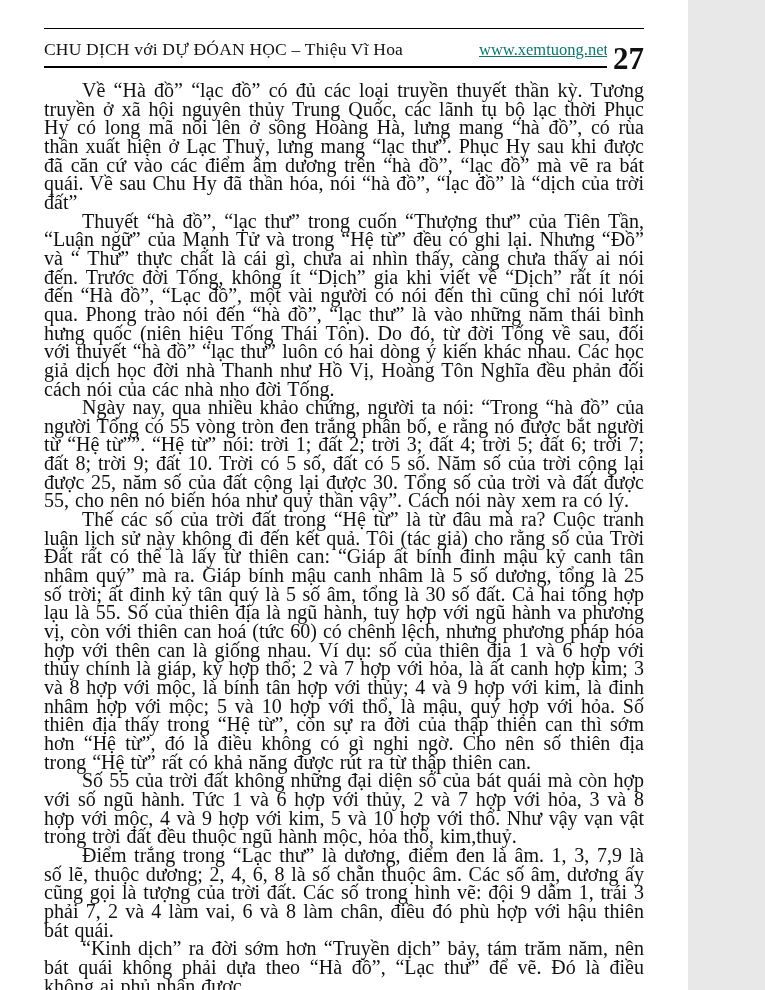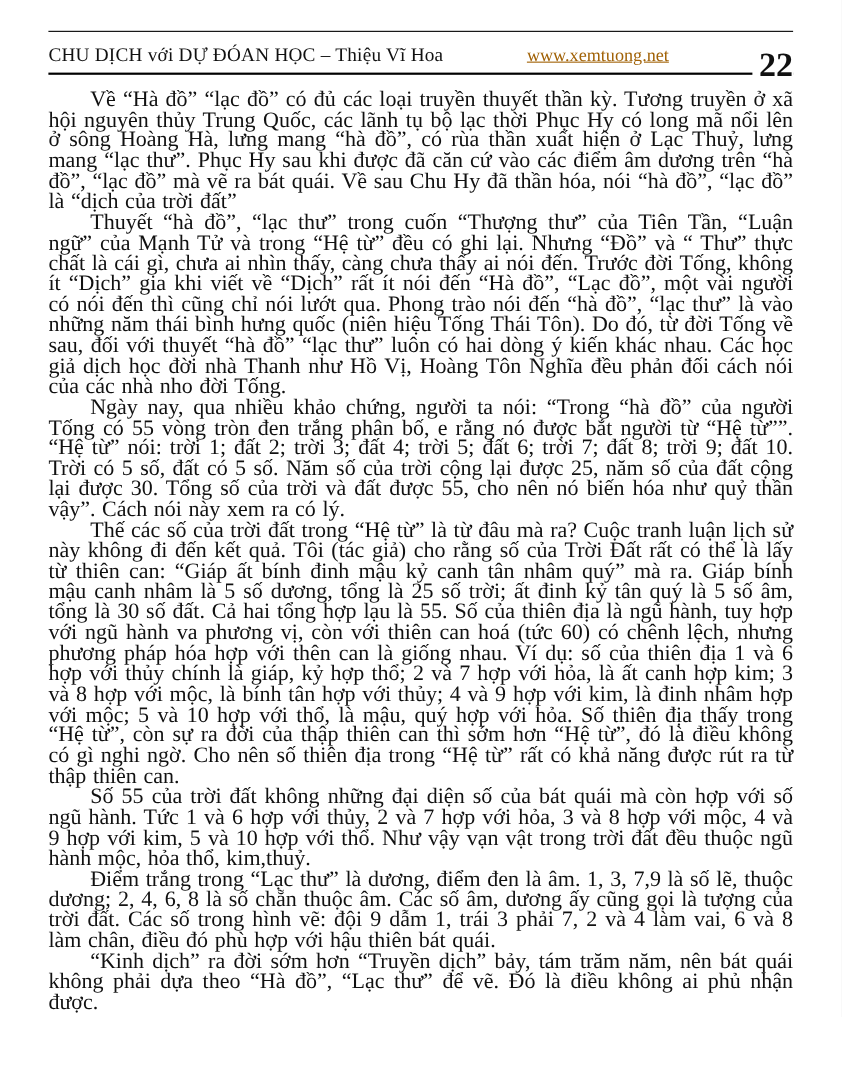--- a/index.html
+++ b/index.html
@@ -1,19 +1,19 @@
 <!DOCTYPE html>
 <html><head>
 <meta charset="utf-8">
 <style>
   html, body { margin: 0; padding: 0; }
   body { background: #e8e8e8; font-family: "Liberation Serif", "DejaVu Serif", serif; }
   .page {
     position: relative;
-    width: 765px;
+    width: 688px;
     height: 990px;
     background: #ffffff;
     color: #111111;
     overflow: hidden;
     box-sizing: border-box;
     padding: 28px 44px 0 44px;
   }
   .header {
     position: relative;
     border-top: 1.5px solid #000;
@@ -26,21 +26,21 @@
     font-size: 17.5px;
     letter-spacing: 0.2px;
     white-space: nowrap;
   }
   .header-url {
     position: absolute;
     left: 435px;
     bottom: 6px;
     font-size: 16.5px;
     text-decoration: underline;
-    color: #a16207;
+    color: #0f766e;
   }
   .page-number {
     position: absolute;
     right: 0;
     bottom: -8px;
     background: #ffffff;
     font-size: 31px;
     font-weight: bold;
     line-height: 1;
     padding-left: 6px;
@@ -58,21 +58,21 @@
   }
 </style>
 </head>
 <body>
 
 <div class="page">
 
   <div class="header">
     <span class="header-title">CHU DỊCH với DỰ ĐÓAN HỌC – Thiệu Vĩ Hoa</span>
     <span class="header-url">www.xemtuong.net</span>
-    <span class="page-number">22</span>
+    <span class="page-number">27</span>
   </div>
 
   <div class="body-text">
     <p>Về “Hà đồ” “lạc đồ” có đủ các loại truyền thuyết thần kỳ. Tương truyền ở xã hội nguyên thủy Trung Quốc, các lãnh tụ bộ lạc thời Phục Hy có long mã nổi lên ở sông Hoàng Hà, lưng mang “hà đồ”, có rùa thần xuất hiện ở Lạc Thuỷ, lưng mang “lạc thư”. Phục Hy sau khi được đã căn cứ vào các điểm âm dương trên “hà đồ”, “lạc đồ” mà vẽ ra bát quái. Về sau Chu Hy đã thần hóa, nói “hà đồ”, “lạc đồ” là “dịch của trời đất”</p>
     <p>Thuyết “hà đồ”, “lạc thư” trong cuốn “Thượng thư” của Tiên Tần, “Luận ngữ” của Mạnh Tử và trong “Hệ từ” đều có ghi lại. Nhưng “Đồ” và “ Thư” thực chất là cái gì, chưa ai nhìn thấy, càng chưa thấy ai nói đến. Trước đời Tống, không ít “Dịch” gia khi viết về “Dịch” rất ít nói đến “Hà đồ”, “Lạc đồ”, một vài người có nói đến thì cũng chỉ nói lướt qua. Phong trào nói đến “hà đồ”, “lạc thư” là vào những năm thái bình hưng quốc (niên hiệu Tống Thái Tôn). Do đó, từ đời Tống về sau, đối với thuyết “hà đồ” “lạc thư” luôn có hai dòng ý kiến khác nhau. Các học giả dịch học đời nhà Thanh như Hồ Vị, Hoàng Tôn Nghĩa đều phản đối cách nói của các nhà nho đời Tống.</p>
     <p>Ngày nay, qua nhiều khảo chứng, người ta nói: “Trong “hà đồ” của người Tống có 55 vòng tròn đen trắng phân bố, e rằng nó được bắt người từ “Hệ từ””. “Hệ từ” nói: trời 1; đất 2; trời 3; đất 4; trời 5; đất 6; trời 7; đất 8; trời 9; đất 10. Trời có 5 số, đất có 5 số. Năm số của trời cộng lại được 25, năm số của đất cộng lại được 30. Tổng số của trời và đất được 55, cho nên nó biến hóa như quỷ thần vậy”. Cách nói này xem ra có lý.</p>
     <p>Thế các số của trời đất trong “Hệ từ” là từ đâu mà ra? Cuộc tranh luận lịch sử này không đi đến kết quả. Tôi (tác giả) cho rằng số của Trời Đất rất có thể là lấy từ thiên can: “Giáp ất bính đinh mậu kỷ canh tân nhâm quý” mà ra. Giáp bính mậu canh nhâm là 5 số dương, tổng là 25 số trời; ất đinh kỷ tân quý là 5 số âm, tổng là 30 số đất. Cả hai tổng hợp lạu là 55. Số của thiên địa là ngũ hành, tuy hợp với ngũ hành va phương vị, còn với thiên can hoá (tức 60) có chênh lệch, nhưng phương pháp hóa hợp với thên can là giống nhau. Ví dụ: số của thiên địa 1 và 6 hợp với thủy chính là giáp, kỷ hợp thổ; 2 và 7 hợp với hỏa, là ất canh hợp kim; 3 và 8 hợp với mộc, là bính tân hợp với thủy; 4 và 9 hợp với kim, là đinh nhâm hợp với mộc; 5 và 10 hợp với thổ, là mậu, quý hợp với hỏa. Số thiên địa thấy trong “Hệ từ”, còn sự ra đời của thập thiên can thì sớm hơn “Hệ từ”, đó là điều không có gì nghi ngờ. Cho nên số thiên địa trong “Hệ từ” rất có khả năng được rút ra từ thập thiên can.</p>
     <p>Số 55 của trời đất không những đại diện số của bát quái mà còn hợp với số ngũ hành. Tức 1 và 6 hợp với thủy, 2 và 7 hợp với hỏa, 3 và 8 hợp với mộc, 4 và 9 hợp với kim, 5 và 10 hợp với thổ. Như vậy vạn vật trong trời đất đều thuộc ngũ hành mộc, hỏa thổ, kim,thuỷ.</p>
     <p>Điểm trắng trong “Lạc thư” là dương, điểm đen là âm. 1, 3, 7,9 là số lẽ, thuộc dương; 2, 4, 6, 8 là số chẵn thuộc âm. Các số âm, dương ấy cũng gọi là tượng của trời đất. Các số trong hình vẽ: đội 9 dẫm 1, trái 3 phải 7, 2 và 4 làm vai, 6 và 8 làm chân, điều đó phù hợp với hậu thiên bát quái.</p>
     <p>“Kinh dịch” ra đời sớm hơn “Truyền dịch” bảy, tám trăm năm, nên bát quái không phải dựa theo “Hà đồ”, “Lạc thư” để vẽ. Đó là điều không ai phủ nhận được.</p>

